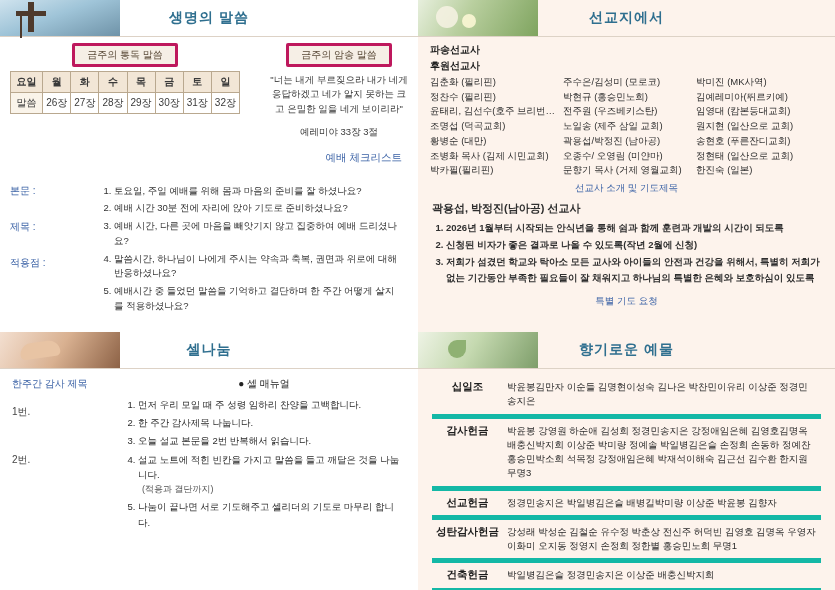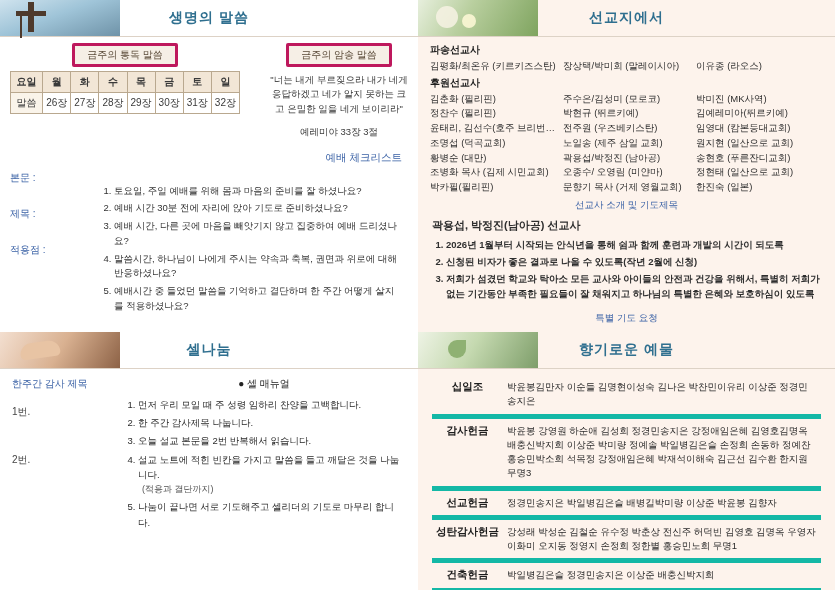--- a/index.html
+++ b/index.html
@@ -82,21 +82,21 @@
     width:34px; height:18px; color:#3a3a3a; background:#fff;
   }
   table.worship th { background:#f2e6d6; font-weight:bold; }
   table.worship td.label { width:40px; background:#faf4ea; }
   .tl-left { width:250px; }
   .tl-right { width:150px; }
   .verse-box {
     margin-top:6px; font-size:9.5px; color:#3a3a3a; line-height:1.5; text-align:center;
   }
   .verse-ref { font-size:9.5px; color:#3a3a3a; text-align:center; margin-top:10px;}
-  .side-labels { margin-top:10px; font-size:10px; color:#3b62a6; }
+  .side-labels { margin-top:23px; font-size:10px; color:#3b62a6; }
   .side-labels div { margin-bottom:22px; }
   .checklist-title {
     font-size:10.5px; color:#3b62a6; text-align:right; margin:-2px 0 19px 0;
   }
   .checklist { font-size:9.5px; line-height:1.55; color:#333; padding-left:16px; margin:0;}
   .checklist li { margin-bottom:3px; }
   .tl-split { display:flex; }
   .tl-split .col-l { width:88px; padding-top:8px;}
   .tl-split .col-r { flex:1; padding-right:6px;}
 
@@ -222,33 +222,28 @@
       <div class="photo-tr">
         <div class="blob b1"></div>
           <div class="blob b2"></div>
       </div>
       <div class="band-title">선교지에서</div>
     </div>
     <div class="rule"></div>
     <div class="tr-body">
 
       <div class="miss-head">파송선교사</div>
-      <div class="miss-grid">
-        <div class="cell">김평화/최온유 (키르키즈스탄)</div>
-        <div class="cell">장상택/박미회 (말레이시아)</div>
-        <div class="cell">이유종 (라오스)</div>
-      </div>
 
       <div class="miss-head">후원선교사</div>
       <div class="miss-grid">
         <div class="cell">김춘화 (필리핀)</div>
         <div class="cell">주수은/김성미 (모로코)</div>
         <div class="cell">박미진 (MK사역)</div>
         <div class="cell">정찬수 (필리핀)</div>
-        <div class="cell">박현규 (뛰르키예)</div>
+        <div class="cell">박현규 (홍승민노희)</div>
         <div class="cell">김예레미아(뛰르키예)</div>
         <div class="cell">윤태리, 김선수(호주 브리번즈)</div>
         <div class="cell">전주원 (우즈베키스탄)</div>
         <div class="cell">임영대 (캄본등대교회)</div>
         <div class="cell">조명섭 (덕곡교회)</div>
         <div class="cell">노일송 (제주 삼일 교회)</div>
         <div class="cell">원지현 (일산으로 교회)</div>
         <div class="cell">황병순 (대만)</div>
         <div class="cell">곽용섭/박정진 (남아공)</div>
         <div class="cell">송현호 (푸른잔디교회)</div>

